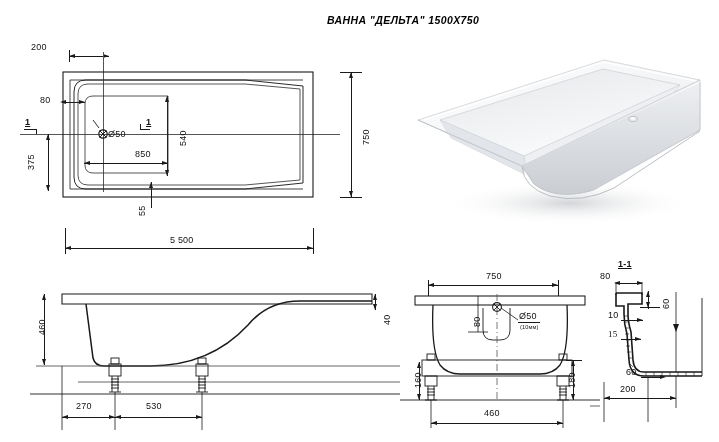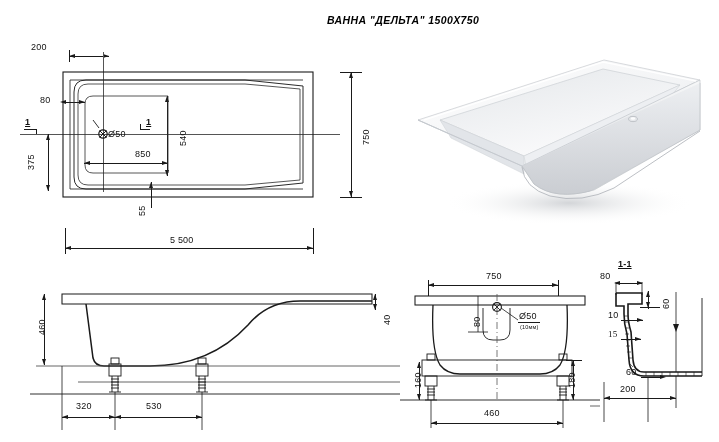--- a/index.html
+++ b/index.html
@@ -209,21 +209,21 @@
         <line x1="198" y1="115" x2="206" y2="115"></line>
         <line x1="198" y1="118" x2="206" y2="118"></line>
         <line x1="196" y1="122" x2="208" y2="122"></line>
       </g>
 
       <line x1="62" y1="96" x2="62" y2="160" stroke="#1a1a1a" stroke-width="0.8"></line>
       <line x1="115" y1="122" x2="115" y2="160" stroke="#1a1a1a" stroke-width="0.8"></line>
       <line x1="202" y1="122" x2="202" y2="160" stroke="#1a1a1a" stroke-width="0.8"></line>
     </svg>
 
-    <div class="lbl" style="left:76px;top:402px;">320</div>
+    <div class="lbl" style="left:76px;top:402px;">270</div>
     <div class="ln hl" style="left:62px;top:417px;width:53px;"></div>
     <div class="arrL" style="left:62px;top:414.5px;"></div>
     <div class="arrR" style="left:109px;top:414.5px;"></div>
 
     <div class="lbl" style="left:146px;top:402px;">530</div>
     <div class="ln hl" style="left:115px;top:417px;width:87px;"></div>
     <div class="arrL" style="left:115px;top:414.5px;"></div>
     <div class="arrR" style="left:196px;top:414.5px;"></div>
   </div>
 

